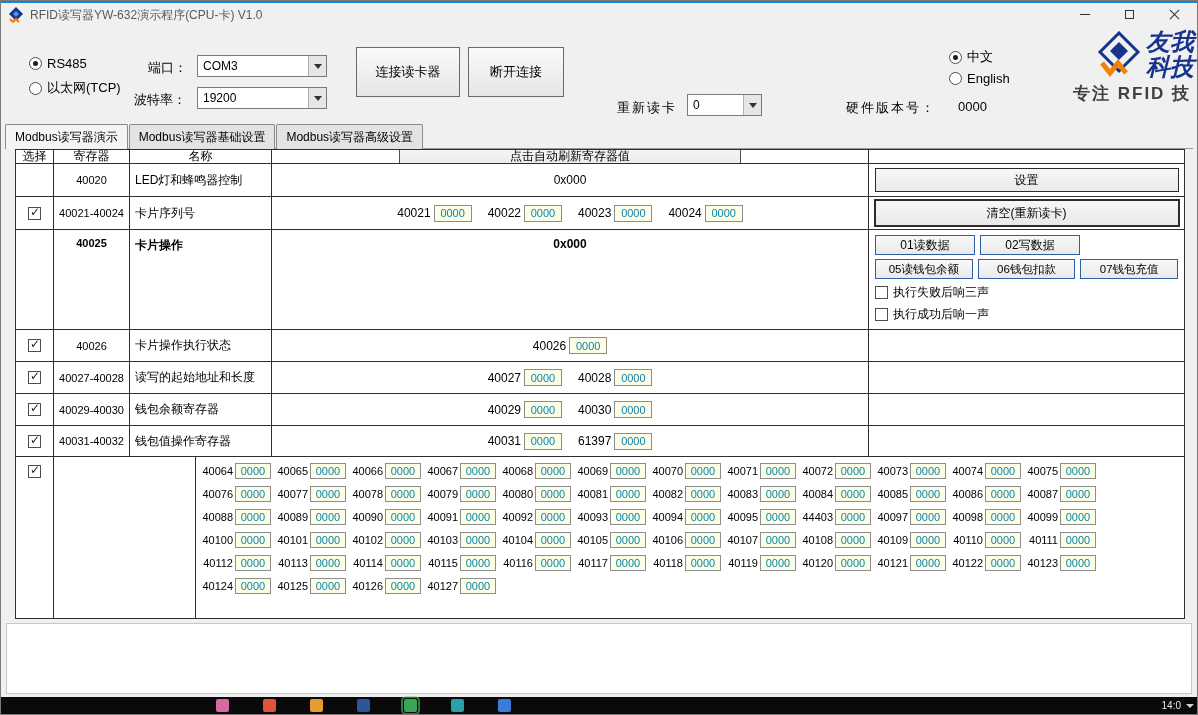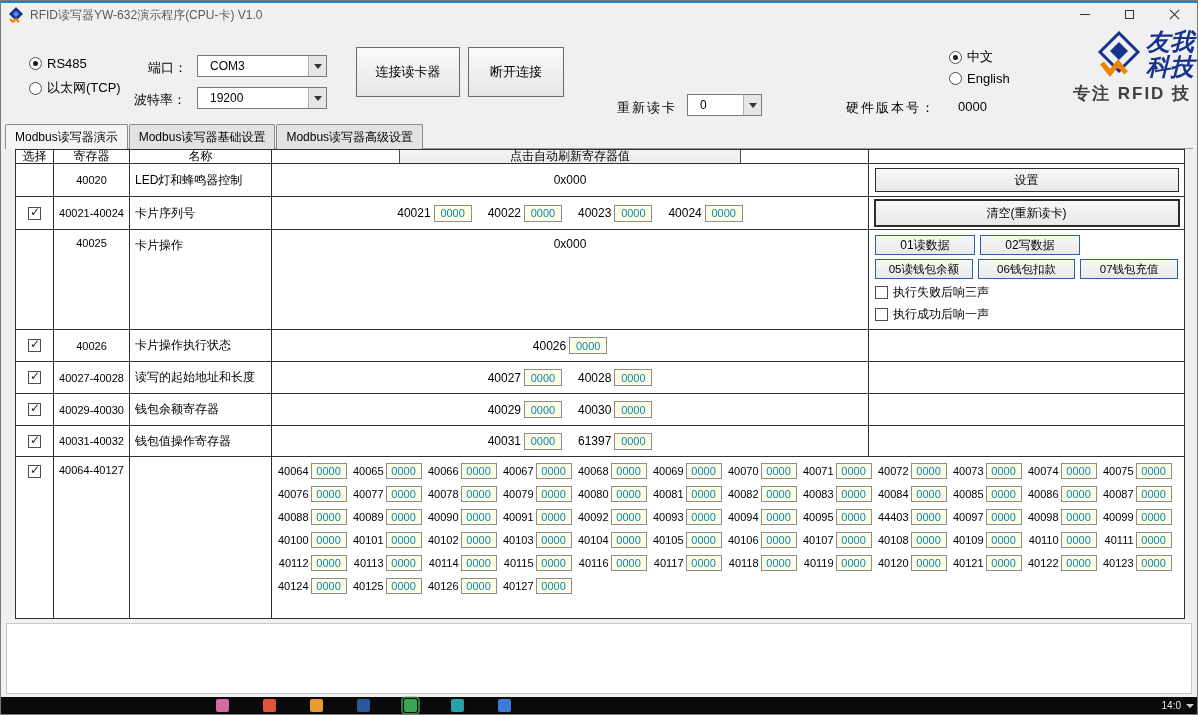--- a/index.html
+++ b/index.html
@@ -19,21 +19,21 @@
   .glyph-close::before, .glyph-close::after { content:""; position:absolute; left:-1px; top:5px; width:13px; height:1px; background:#333; }
   .glyph-close::before { transform:rotate(45deg); }
   .glyph-close::after { transform:rotate(-45deg); }
 
   
   .toolbar { position:absolute; top:26px; left:0; width:100%; height:99px; }
   .ctl { position:absolute; font-size:13px; display:flex; align-items:center; }
   .radio-row { gap:5px; }
   .radio { width:13px; height:13px; border:1px solid #4e4e4e; border-radius:50%; background:#fff; position:relative; display:inline-block; flex:none; }
   .radio.on::after { content:""; position:absolute; inset:3px; border-radius:50%; background:#1d1d1d; }
-  .combo { display:flex; align-items:center; border:1px solid #7a7a7a; background:#fff; height:22px; font-size:12px; padding-left:12px; }
+  .combo { display:flex; align-items:center; border:1px solid #7a7a7a; background:#fff; height:22px; font-size:12px; padding-left:5px; }
   .combo .arrow-btn { margin-left:auto; width:18px; height:100%; background:#e6e6e6; border-left:1px solid #b0b0b0; display:flex; align-items:center; justify-content:center; }
   .arrow-down { width:0; height:0; border-left:4px solid transparent; border-right:4px solid transparent; border-top:5px solid #333; }
   .big-btn { border:1px solid #6a6a6a; background:linear-gradient(#fafafa,#e6e6e6); font-size:13px; display:flex; align-items:center; justify-content:center; cursor:default; }
   .spaced { letter-spacing:2px; }
 
   
   .logo { position:absolute; display:flex; flex-direction:column; align-items:center; }
   .logo-top { display:flex; align-items:center; gap:4px; }
   .logo-name { display:flex; flex-direction:column; line-height:1.05; }
   .logo-name .l1, .logo-name .l2 { font-size:24px; font-weight:bold; font-style:italic; color:#16338e; }
@@ -52,21 +52,21 @@
   .cell { border-right:1px solid #2e2e2e; display:flex; align-items:center; justify-content:center; overflow:hidden; }
   .cell.lastcell { border-right:none; }
   .c-sel { width:38px; }
   .c-reg { width:76px; font-size:11px; }
   .c-name { width:142px; justify-content:flex-start; padding-left:5px; }
   .c-name.center { justify-content:center; padding-left:0; }
   .c-val { width:597px; }
   .c-right { width:315px; }
   .c-grid { width:914px; border-right:none; }
   .top-align { align-items:flex-start; }
-  .pad-top { padding-top:7px; }
+  .pad-top { padding-top:7px;font-weight:bold; }
 
   .cb { width:13px; height:13px; border:1px solid #4e4e4e; background:#fff; position:relative; display:inline-block; flex:none; }
   .cb.on::after { content:"✓"; position:absolute; top:-3px; left:1px; font-size:12px; font-weight:bold; color:#1d1d1d; }
 
   .refresh-btn { width:342px; height:25px; border:1px solid #4f4f4f; background:linear-gradient(#f7f7f7,#e9e9e9); font-size:12px; cursor:default; }
   .side-btn { width:304px; height:24px; border:1px solid #2c2c2c; background:linear-gradient(#f7f7f7,#e9e9e9); font-size:12px; cursor:default; }
   .side-btn.default { height:26px; box-shadow:0 0 0 1px #2c2c2c; }
 
   .fields { display:flex; align-items:center; justify-content:center; gap:16px; }
   .field { display:inline-flex; align-items:center; gap:3px; }
@@ -350,21 +350,20 @@
             </span>
           </div>
         </div>
       <div class="cell c-right lastcell"></div>
     </div>
 
     <div class="trow last">
       <div class="cell c-sel top-align" style="padding-top:8px">
           <span class="cb on"></span>
         </div>
-      <div class="cell c-reg top-align pad-top">40064-40127</div>
       <div class="cell c-name"></div>
       <div class="cell c-grid lastcell top-align">
         <div class="reg-grid">
             <span class="field">
               <span class="field-label">40064</span>
               <input class="field-input" value="0000" style="">
             </span>
             <span class="field">
               <span class="field-label">40065</span>
               <input class="field-input" value="0000" style="">

